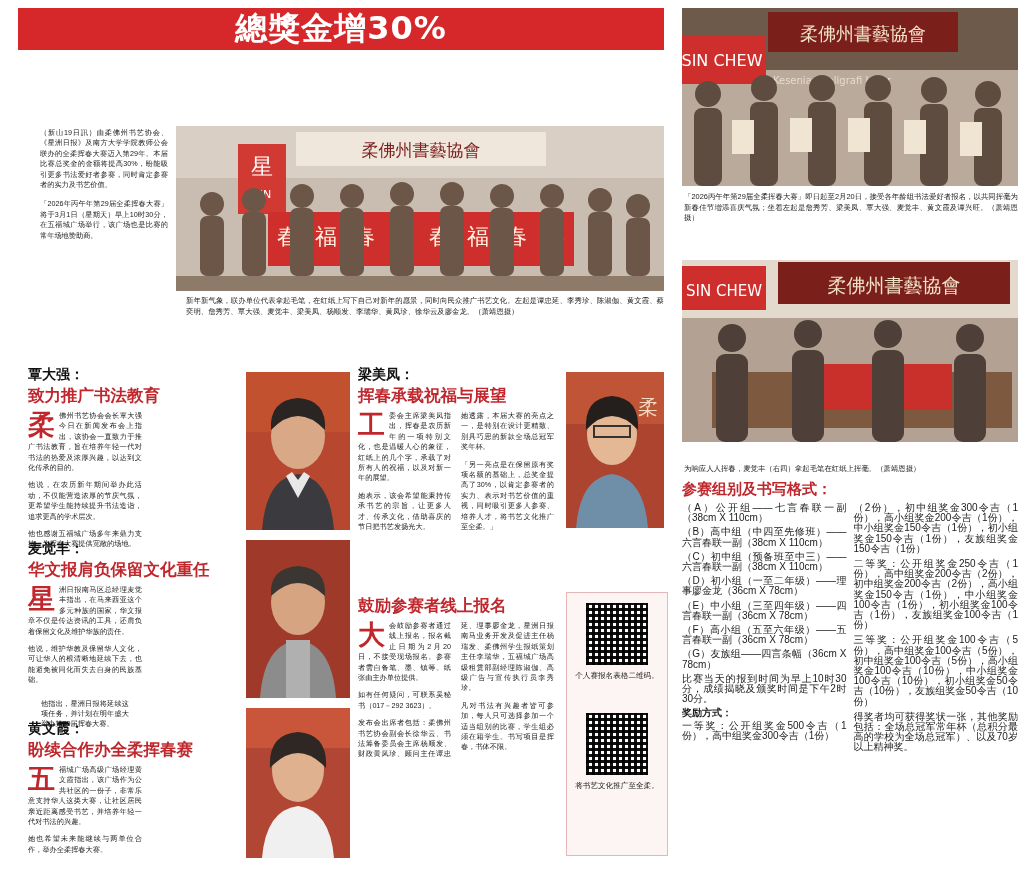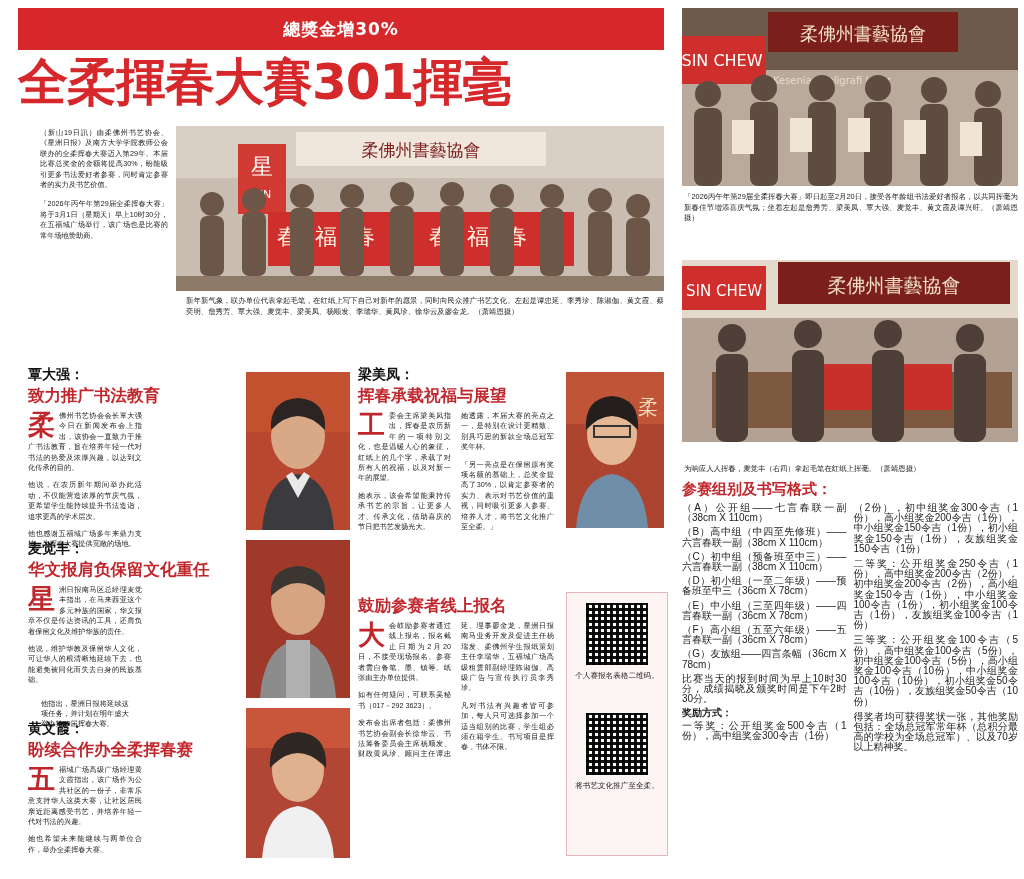--- a/index.html
+++ b/index.html
@@ -20,21 +20,21 @@
   .photo .ph-inner{position:absolute;inset:0;}
 
   
   .banner{
     position:absolute;left:18px;top:8px;width:646px;height:42px;
     background:#d6272b;
   }
   .banner-text{
     position:absolute;left:0;top:0;width:646px;height:42px;
     display:flex;align-items:center;justify-content:center;
-    color:#fff;font-size:17px;font-weight:bold;letter-spacing:1px;
+    color:#fff;font-size:32px;font-weight:bold;letter-spacing:1px;
     font-family:"DejaVu Sans", sans-serif;
   }
   .headline{
     position:absolute;left:18px;top:52px;width:646px;height:60px;
     color:#d6272b;font-size:50px;font-weight:bold;line-height:60px;
     letter-spacing:-1px;
     font-family:"DejaVu Sans", sans-serif;
     white-space:nowrap;
   }
 
@@ -83,21 +83,20 @@
   .specs .tiny{font-size:10px;line-height:10.2px;}
 </style>
 </head>
 <body>
 
 <div class="page">
 
   <div class="banner">
     <div class="banner-text">總獎金增30%</div>
   </div>
-  <div class="headline">全柔揮春大賽301揮毫</div>
 
   <div class="col lead">
     <p class="tiny">（新山19日訊）由柔佛州书艺协会、《星洲日报》及南方大学学院教师公会联办的全柔挥春大赛迈入第29年。本届比赛总奖金的金额将提高30%，盼能吸引更多书法爱好者参赛，同时肯定参赛者的实力及书艺价值。</p>
     <p class="tiny">「2026年丙午年第29届全柔挥春大赛」将于3月1日（星期天）早上10时30分，在五福城广场举行，该广场也是比赛的常年场地赞助商。</p>
   </div>
 
   <div class="photo main-photo">
     <svg class="ph-inner" viewBox="0 0 488 165" preserveAspectRatio="none">
       <rect width="488" height="165" fill="#c9bdb2"></rect>
       <rect x="0" y="0" width="488" height="52" fill="#d9cfc4"></rect>
@@ -316,21 +315,21 @@
     </div>
   </div>
 
   <div class="specs">
     <div class="specs-title">参赛组别及书写格式：</div>
     <div class="specs-cols">
       <div>
         <p class="tiny" style="margin:0 0 4px 0;">（A）公开组——七言春联一副（38cm X 110cm）</p>
         <p class="tiny" style="margin:0 0 4px 0;">（B）高中组（中四至先修班）——六言春联一副（38cm X 110cm）</p>
         <p class="tiny" style="margin:0 0 4px 0;">（C）初中组（预备班至中三）——六言春联一副（38cm X 110cm）</p>
-        <p class="tiny" style="margin:0 0 4px 0;">（D）初小组（一至二年级）——预备班至中三（36cm X 78cm）</p>
+        <p class="tiny" style="margin:0 0 4px 0;">（D）初小组（一至二年级）——理事廖金龙（36cm X 78cm）</p>
         <p class="tiny" style="margin:0 0 4px 0;">（E）中小组（三至四年级）——四言春联一副（36cm X 78cm）</p>
         <p class="tiny" style="margin:0 0 4px 0;">（F）高小组（五至六年级）——五言春联一副（36cm X 78cm）</p>
         <p class="tiny" style="margin:0 0 4px 0;">（G）友族组——四言条幅（36cm X 78cm）</p>
         <p class="tiny" style="margin:0 0 4px 0;">比赛当天的报到时间为早上10时30分，成绩揭晓及颁奖时间是下午2时30分。</p>
         <p class="tiny" style="margin:0 0 2px 0;font-weight:bold;">奖励方式：</p>
         <p class="tiny" style="margin:0;">一等奖：公开组奖金500令吉（1份），高中组奖金300令吉（1份）</p>
       </div>
       <div>
         <p class="tiny" style="margin:0 0 5px 0;">（2份），初中组奖金300令吉（1份），高小组奖金200令吉（1份），中小组奖金150令吉（1份），初小组奖金150令吉（1份），友族组奖金150令吉（1份）</p>
         <p class="tiny" style="margin:0 0 5px 0;">二等奖：公开组奖金250令吉（1份），高中组奖金200令吉（2份），初中组奖金200令吉（2份），高小组奖金150令吉（1份），中小组奖金100令吉（1份），初小组奖金100令吉（1份），友族组奖金100令吉（1份）</p>

